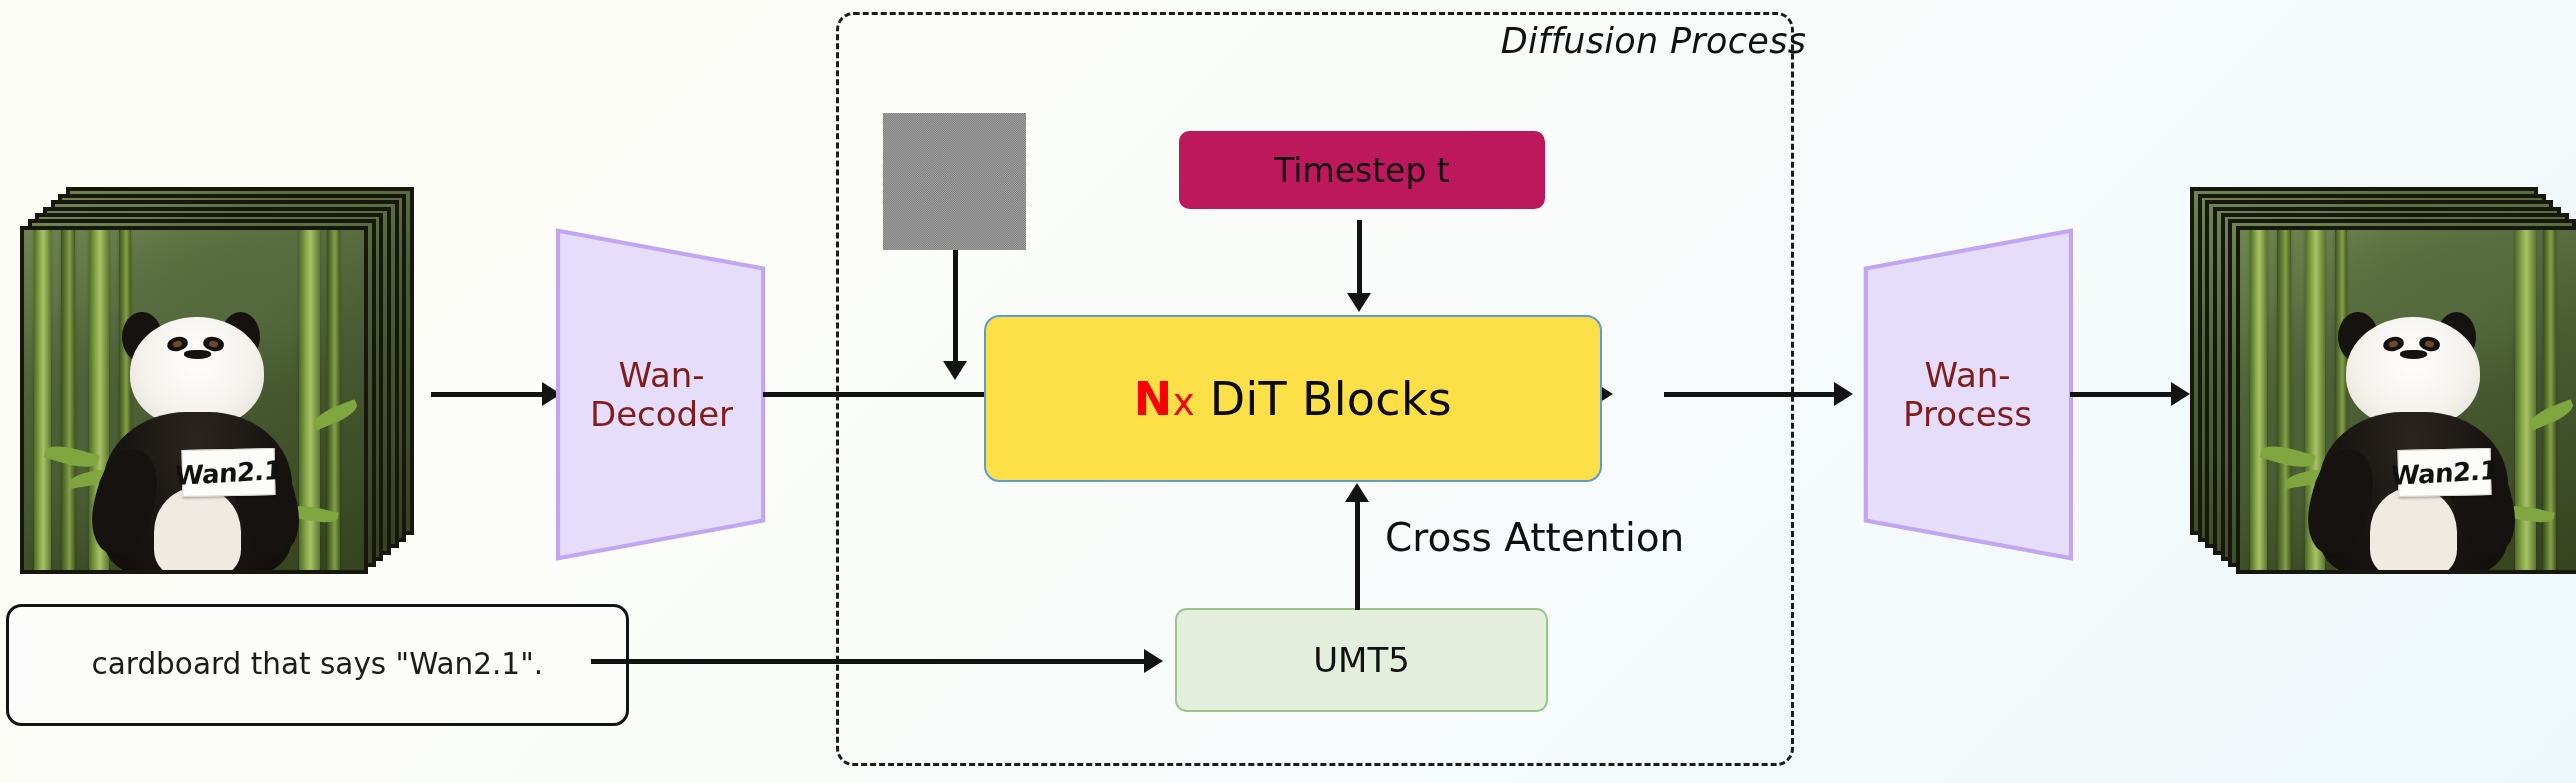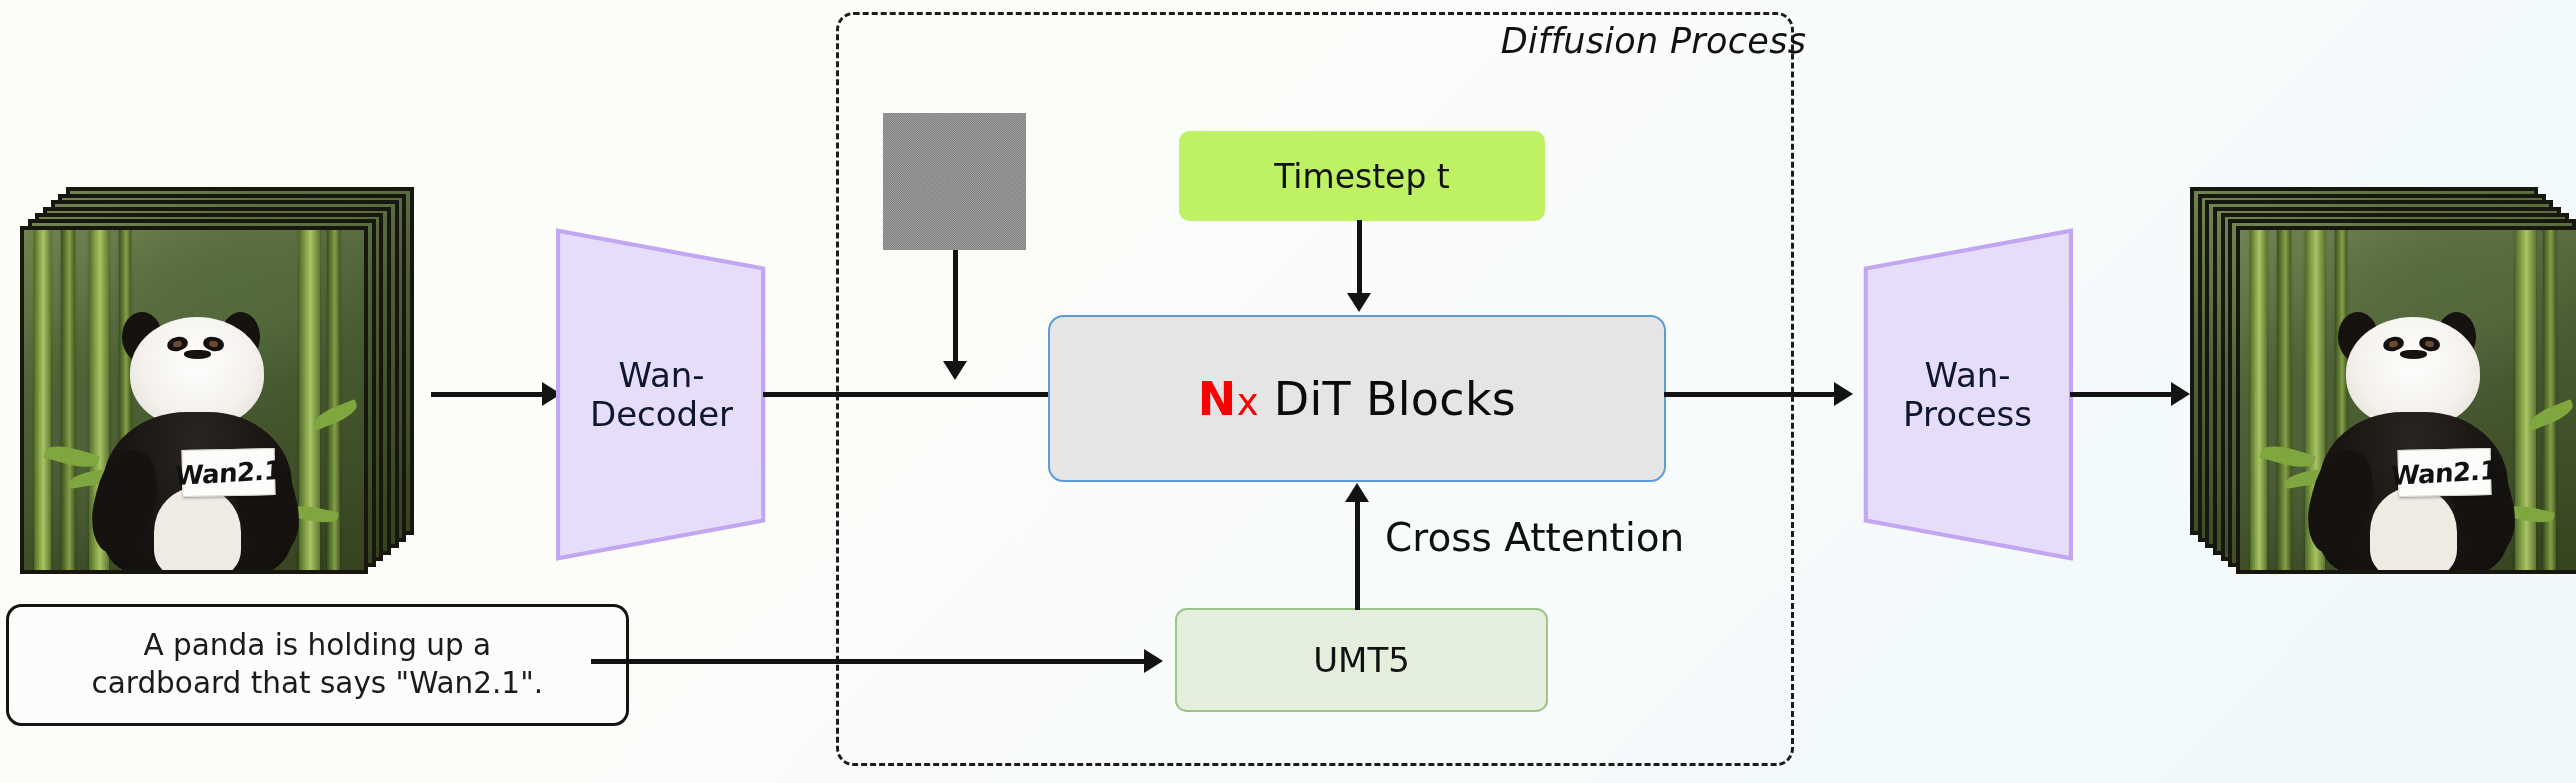--- a/index.html
+++ b/index.html
@@ -71,29 +71,29 @@
   .sign span{font-family:"DejaVu Sans","Liberation Sans",sans-serif;
     font-weight:700;color:#111;font-size:26px;letter-spacing:-0.6px;
     transform:skewX(-6deg) rotate(-2deg);}
 
   
   .trap{width:213px;height:337px;}
   .trap svg{display:block;}
   .trap-label{
     position:absolute;left:0;top:0;width:213px;height:337px;
     display:flex;flex-direction:column;align-items:center;justify-content:center;
-    font-size:34px;color:#0f172a;line-height:1.12;text-align:right;pointer-events:none;
+    font-size:34px;color:#7f1d1d;line-height:1.12;text-align:right;pointer-events:none;
   }
 
   
   .rbox{box-sizing:border-box;display:flex;align-items:center;justify-content:center;}
-  #timestep-box{left:1179px;top:131px;width:366px;height:90px;
-    background:#bef264;border-radius:10.6px;font-size:33px;color:#111;}
-  #dit-box{left:1048px;top:315px;width:618px;height:167px;
-    background:#e5e5e5;border:2.4px solid #5d9bd6;border-radius:15.4px;}
+  #timestep-box{left:1179px;top:131px;width:366px;height:78px;
+    background:#be185d;border-radius:10.6px;font-size:33px;color:#111;}
+  #dit-box{left:984px;top:315px;width:618px;height:167px;
+    background:#fde047;border:2.4px solid #5d9bd6;border-radius:15.4px;}
   #dit-text{font-size:46px;color:#0b0b0b;white-space:nowrap;letter-spacing:0.3px;}
   #dit-text .n{color:#fb0000;font-weight:700;}
   #dit-text .x{color:#fb0000;font-weight:400;font-size:37px;}
   #umt5-box{left:1175px;top:608px;width:373px;height:104px;
     background:#e3efdc;border:2.4px solid #9cc58c;border-radius:11.8px;font-size:34px;color:#111;}
   #prompt-box{left:5.9px;top:604px;width:586px;height:116px;
     background:#fcfcfa;border:3.5px solid #141414;border-radius:15.4px;
     display:flex;align-items:center;justify-content:center;text-align:center;
     font-size:29.5px;color:#1b1b1b;line-height:1.28;padding:0 15.4px;}
 
@@ -229,21 +229,20 @@
 
   <div class="abs rbox" id="umt5-box">
     <span>UMT5</span>
   </div>
   <div class="abs line-v" style="left:1355px;top:500px;height:110px;"></div>
   <div class="abs ar-u" style="left:1345px;top:483px;"></div>
   <div class="abs edge-label" style="left:1385px;top:515px;">Cross Attention</div>
 
   <div class="abs" id="prompt-box">
     <div>
-      <div>A panda is holding up a</div>
       <div>cardboard that says "Wan2.1".</div>
     </div>
   </div>
   <div class="abs line-h" style="left:591px;top:659px;width:561px;"></div>
   <div class="abs ar-r" style="left:1144px;top:649px;"></div>
 
   <div class="abs trap" style="left:1861px;top:226px;">
     <svg width="213" height="337" viewBox="0 0 360 570">
       <polygon points="8,72 355,8 355,562 8,498" fill="#e6ddfa" stroke="#c3a6f2" stroke-width="7"></polygon>
     </svg>

